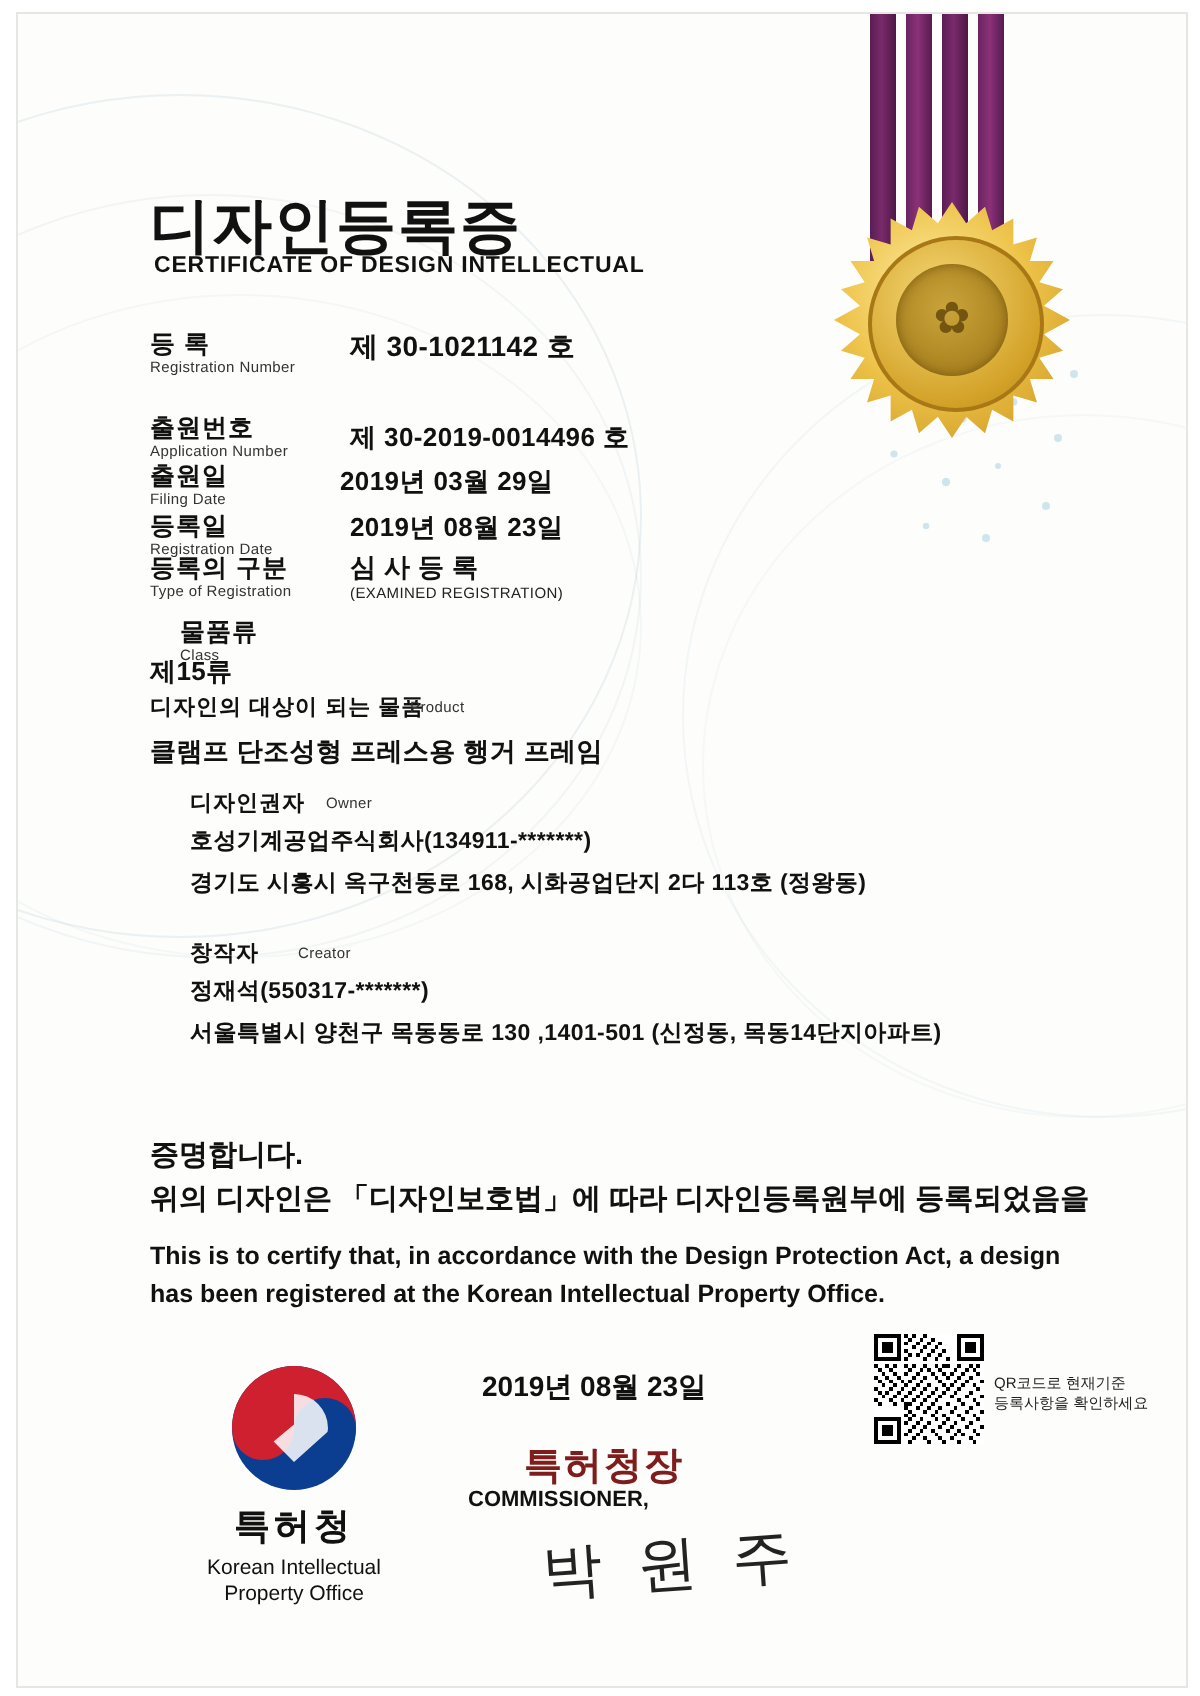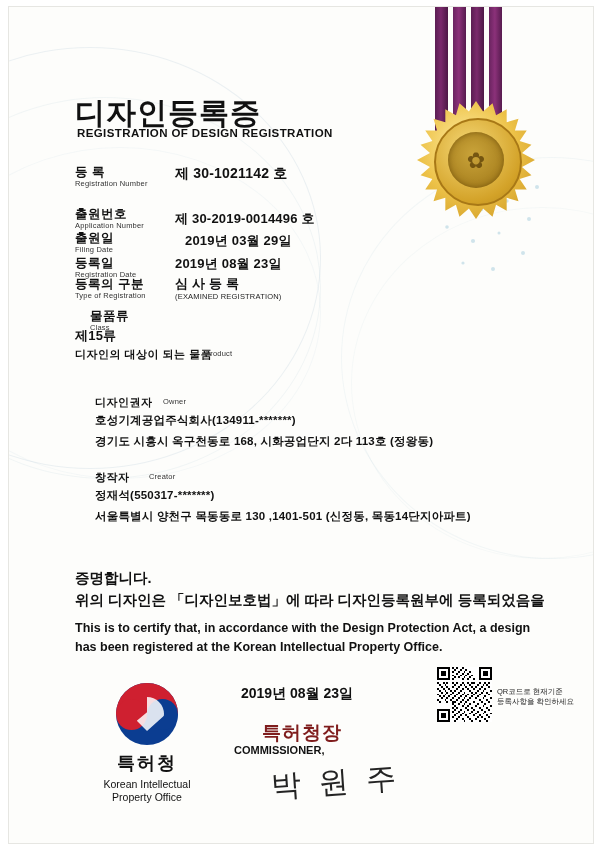--- a/index.html
+++ b/index.html
@@ -333,39 +333,39 @@
       <div class="seal">
         <div class="starburst"></div>
         <div class="inner-ring"></div>
         <div class="emblem">
           <span class="emblem-mark">✿</span>
         </div>
       </div>
     </div>
 
     <div class="title-ko">디자인등록증</div>
-    <div class="title-en">REGISTRATION OF DESIGN REGISTRATION</div>
+    <div class="title-en">CERTIFICATE OF DESIGN INTELLECTUAL</div>
 
     <div class="field" style="left:66px; top:158px;">
       <div class="lbl-ko">등 록</div>
       <div class="lbl-en">Registration Number</div>
     </div>
     <div class="field val reg" style="left:166px; top:158px;">제 30-1021142 호</div>
 
     <div class="field" style="left:66px; top:200px;">
       <div class="lbl-ko">출원번호</div>
       <div class="lbl-en">Application Number</div>
     </div>
     <div class="field val" style="left:166px; top:203px;">제 30-2019-0014496 호</div>
 
     <div class="field" style="left:66px; top:224px;">
       <div class="lbl-ko">출원일</div>
       <div class="lbl-en">Filing Date</div>
     </div>
-    <div class="field val" style="left:176px; top:225px;">2019년 03월 29일</div>
+    <div class="field val" style="left:161px; top:225px;">2019년 03월 29일</div>
 
     <div class="field" style="left:66px; top:249px;">
       <div class="lbl-ko">등록일</div>
       <div class="lbl-en">Registration Date</div>
     </div>
     <div class="field val" style="left:166px; top:248px;">2019년 08월 23일</div>
 
     <div class="field" style="left:66px; top:270px;">
       <div class="lbl-ko">등록의 구분</div>
       <div class="lbl-en">Type of Registration</div>
@@ -376,20 +376,21 @@
     <div class="field" style="left:66px; top:302px;margin-left:15px;">
       <div class="lbl-ko">물품류</div>
       <div class="lbl-en">Class</div>
     </div>
     <div class="field val" style="left:66px; top:320px;">제15류</div>
 
     <div class="field" style="left:66px; top:340px;">
       <div class="lbl-ko" style="font-size:11px;">디자인의 대상이 되는 물품</div>
     </div>
     <div class="field lbl-en" style="left:196px; top:342px;">Product</div>
+    <div class="field val" style="left:66px; top:360px;">클램프 단조성형 프레스용 행거 프레임</div>
 
     <div class="field" style="left:86px; top:388px;">
       <div class="lbl-ko" style="font-size:11px;">디자인권자</div>
     </div>
     <div class="field lbl-en" style="left:154px; top:390px;">Owner</div>
     <div class="field val sm" style="left:86px; top:406px;">호성기계공업주식회사(134911-*******)</div>
     <div class="field val sm" style="left:86px; top:427px;">경기도 시흥시 옥구천동로 168, 시화공업단지 2다 113호 (정왕동)</div>
 
     <div class="field" style="left:86px; top:463px;">
       <div class="lbl-ko" style="font-size:11px;">창작자</div>

